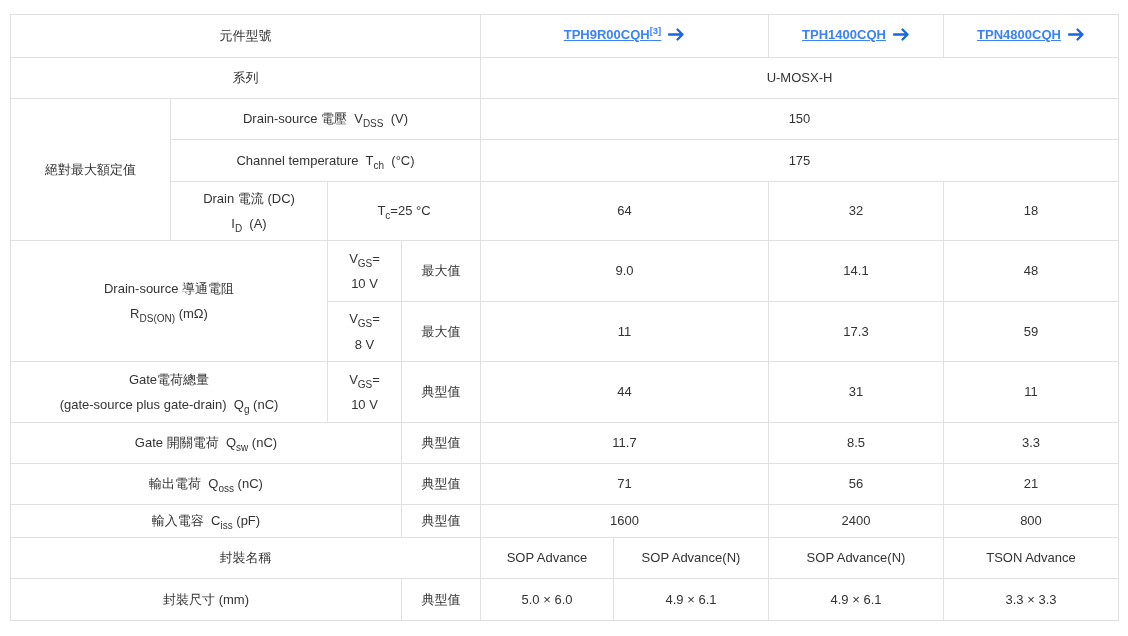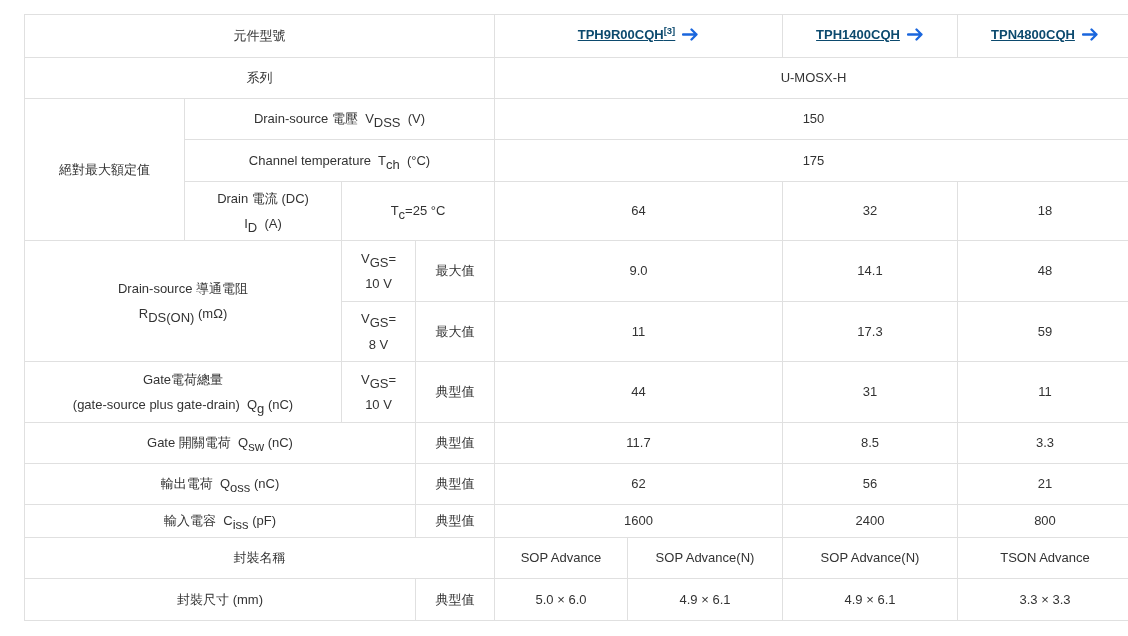--- a/index.html
+++ b/index.html
@@ -7,59 +7,59 @@
     padding: 0;
     background: #ffffff;
     font-family: "Liberation Sans", "DejaVu Sans", sans-serif;
     color: #333333;
   }
   .page {
     width: 1128px;
     height: 636px;
     background: #ffffff;
     box-sizing: border-box;
-    padding: 14px 10px 8px 24px;
+    padding: 14px 10px 8px 10px;
   }
   table.spec {
     border-collapse: collapse;
     table-layout: fixed;
     width: 1108px;
   }
   table.spec td {
     border: 1px solid #e0e0e0;
     text-align: center;
     vertical-align: middle;
     font-size: 13px;
     line-height: 1.95;
     padding: 3px 8px;
     background: #ffffff;
     box-sizing: border-box;
   }
   td.lbl { background: #eef3fa; }
   sub {
-    font-size: 13px;
+    font-size: 10px;
     line-height: 0;
   }
   
   tr.r1  { height: 43px; }
   tr.r2  { height: 41px; }
   tr.r3  { height: 41px; }
   tr.r4  { height: 42px; }
   tr.r5  { height: 59px; }
   tr.r6  { height: 61px; }
   tr.r7  { height: 60px; }
   tr.r8  { height: 61px; margin-left: 22px; }
   tr.r9  { height: 41px; }
   tr.r10 { height: 41px; }
   tr.r11 { height: 33px; }
   tr.r12 { height: 41px; }
   tr.r13 { height: 42px; }
 
   a.part-link {
-    color: #0c4a6e;
+    color: #3b82f6;
     text-decoration: underline;
     font-size: 13px;
     font-weight: bold;
     white-space: nowrap;
   }
   a.part-link sup {
     font-size: 9.5px;
     line-height: 0;
   }
   .arrow-icon {
@@ -159,21 +159,21 @@
       <td class="lbl" colspan="3">Gate 開關電荷&nbsp; Q<sub>sw</sub> (nC)</td>
       <td class="lbl">典型值</td>
       <td colspan="2">11.7</td>
       <td>8.5</td>
       <td>3.3</td>
     </tr>
 
     <tr class="r10">
       <td class="lbl" colspan="3">輸出電荷&nbsp; Q<sub>oss</sub> (nC)</td>
       <td class="lbl">典型值</td>
-      <td colspan="2">62</td>
+      <td colspan="2">71</td>
       <td>56</td>
       <td>21</td>
     </tr>
 
     <tr class="r11">
       <td class="lbl" colspan="3">輸入電容&nbsp; C<sub>iss</sub> (pF)</td>
       <td class="lbl">典型值</td>
       <td colspan="2">1600</td>
       <td>2400</td>
       <td>800</td>

